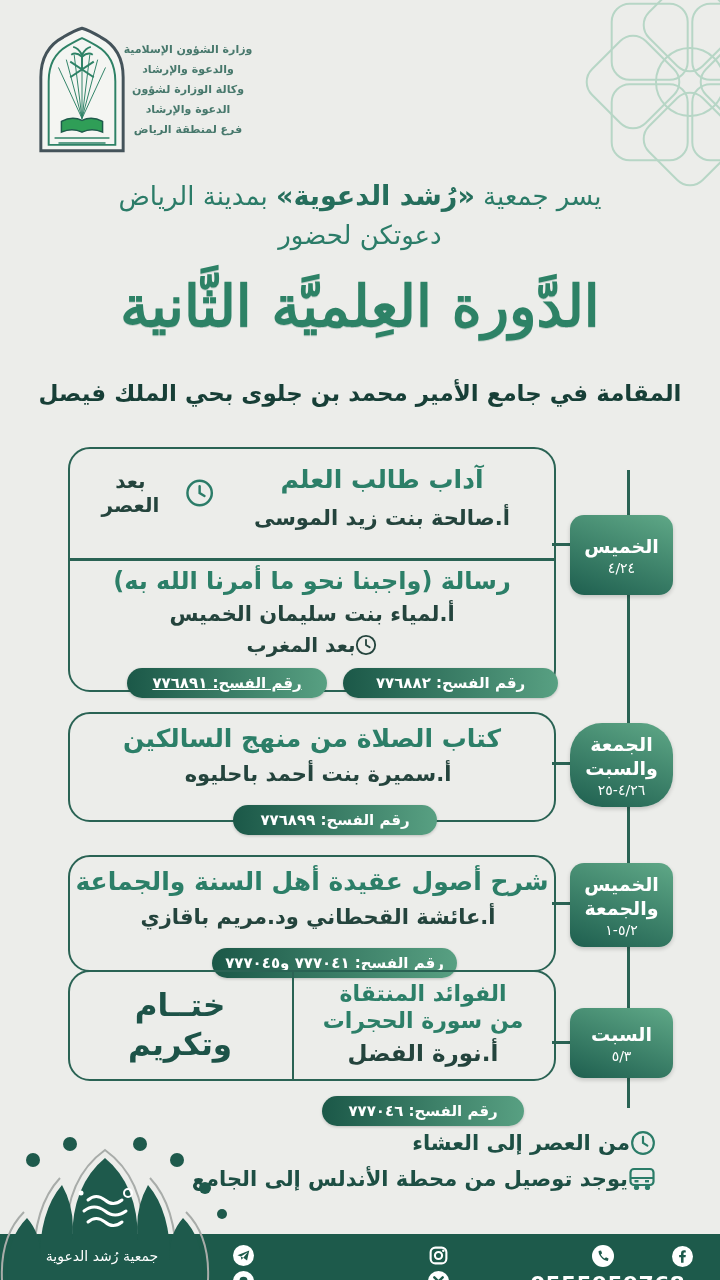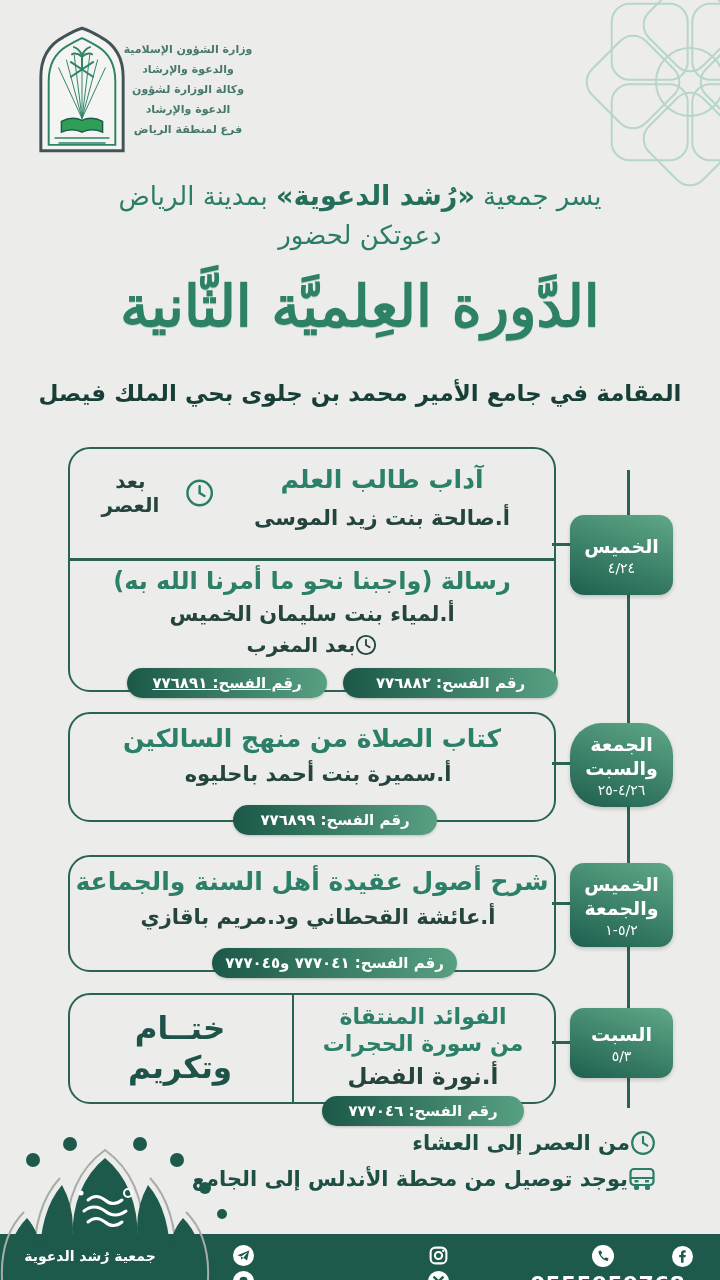--- a/index.html
+++ b/index.html
@@ -52,22 +52,22 @@
   .pill{position:absolute;height:30px;border-radius:15px;color:#fff;font-size:15px;font-weight:bold;
         background:linear-gradient(to left,#58a082,#1b5848);
         display:flex;align-items:center;justify-content:center;box-shadow:0 1px 3px rgba(0,0,0,.2);}
   
   .notes{position:absolute;right:64px;top:1130px;display:flex;flex-direction:column;gap:10px;}
   .note-row{display:flex;align-items:center;justify-content:flex-start;}
   .note-text{font-size:21px;font-weight:bold;color:#1d4f44;}
   
   .footer-bar{position:absolute;left:0;top:1234px;width:720px;height:46px;background:#1d5a4b;}
   .lotus{position:absolute;left:0;top:1130px;width:300px;height:150px;}
-  .lotus-text{position:absolute;left:8px;top:1248px;width:164px;text-align:center;
-        color:#fff;font-size:14px;font-weight:bold;}
+  .lotus-text{position:absolute;left:20px;top:1248px;width:164px;text-align:center;
+        color:#fff;font-size:14px;font-weight:normal;}
   .social{position:absolute;display:flex;align-items:center;gap:5px;direction:ltr;
         color:#fff;font-weight:bold;font-size:16px;flex-direction:column;}
   .social .handle{letter-spacing:.2px;}
   .icon-circle{display:inline-flex;}
 </style>
 </head>
 <body>
 
 <div class="page">
 
@@ -197,21 +197,21 @@
       <span class="speaker">أ.عائشة القحطاني ود.مريم باقازي</span>
     </div>
   </div>
   <div class="pill" style="left:212px;top:948px;width:245px;">رقم الفسح: ٧٧٧٠٤١ و٧٧٧٠٤٥</div>
   <div class="tab" style="top:863px;height:84px;">
     <span class="tab-days">الخميس
 والجمعة</span>
     <span class="tab-date">٥/٢-١</span>
   </div>
 
-  <div class="card" style="top:993px;height:107px;">
+  <div class="card" style="top:970px;height:107px;">
     <div class="divider-v"></div>
     <div class="c4-left">ختــام
 وتكريم</div>
     <div class="c4-right">
       <span class="lec-title">الفوائد المنتقاة
 من سورة الحجرات</span>
       <span class="speaker">أ.نورة الفضل</span>
     </div>
   </div>
   <div class="pill" style="left:322px;top:1096px;width:202px;">رقم الفسح: ٧٧٧٠٤٦</div>

